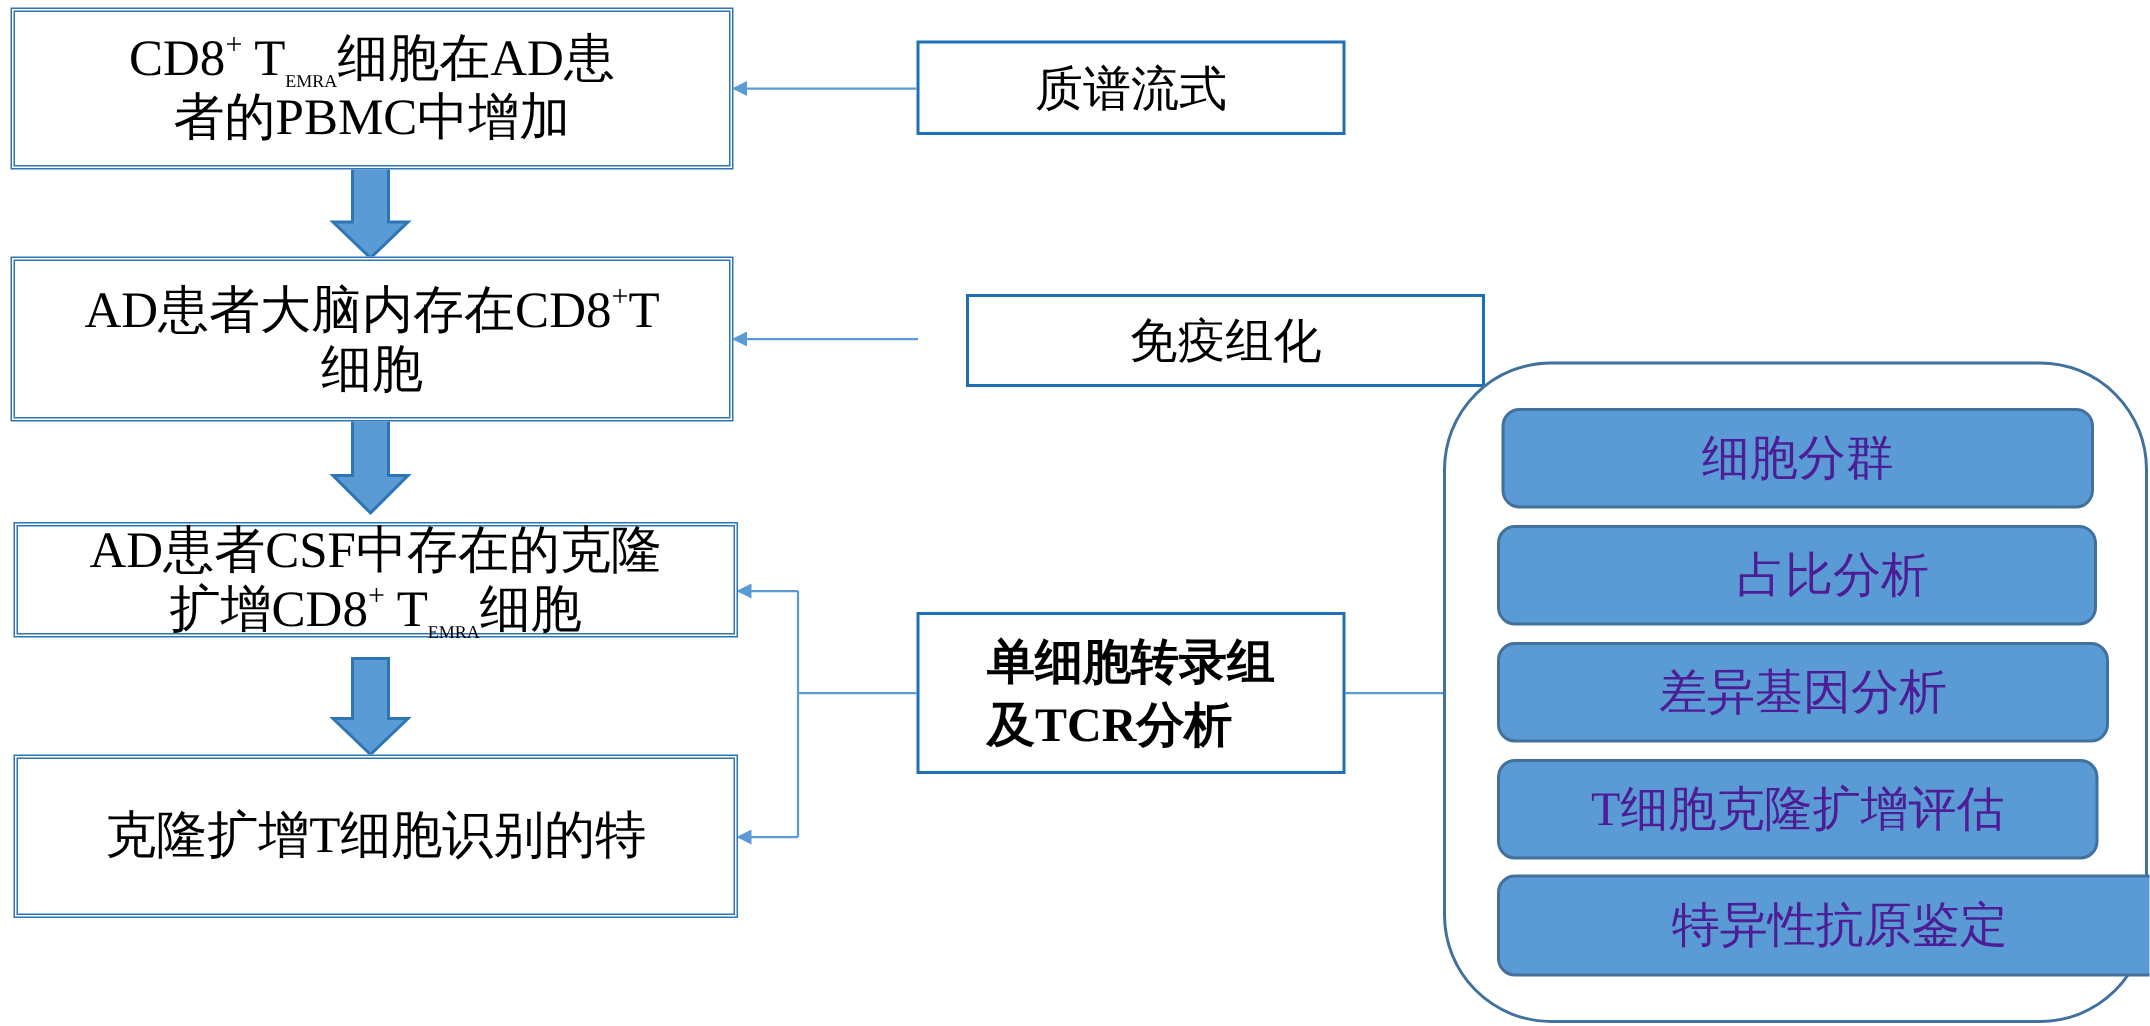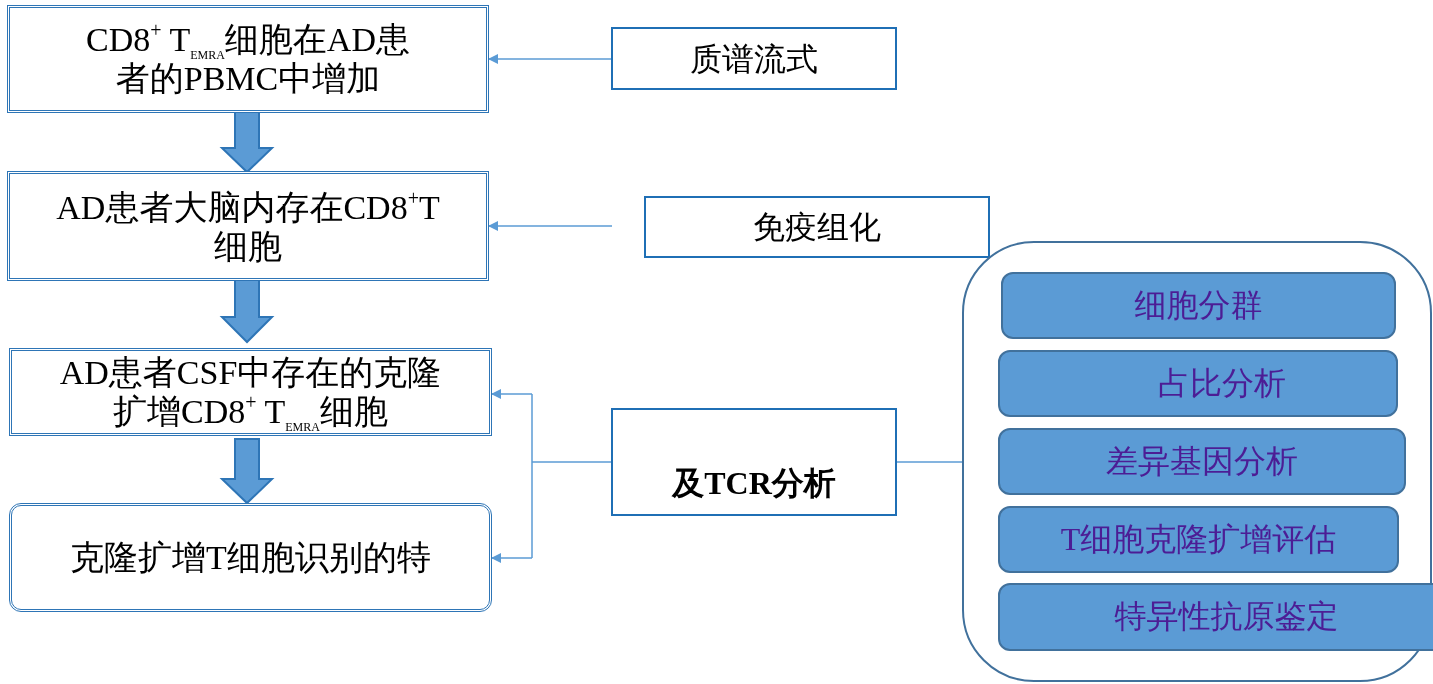--- a/index.html
+++ b/index.html
@@ -66,35 +66,35 @@
   <line x1="532" y1="558" x2="492" y2="558" stroke="#5b9bd5" stroke-width="1.5" marker-end="url(#ah)"></line>
   <line x1="896" y1="462" x2="962" y2="462" stroke="#5b9bd5" stroke-width="1.5"></line>
 </svg>
 
 <div class="step" style="left:7px; top:5px; width:482px; height:108px;">
     <span><span class="latin">CD8</span><sup class="latin">+</sup><span class="latin"> T</span><sub class="latin">EMRA</sub><span>细胞在</span><span class="latin">AD</span><span>患</span><br><span>者的</span><span class="latin">PBMC</span><span>中增加</span></span>
   </div>
 <div class="step" style="left:7px; top:171px; width:482px; height:110px;">
     <span><span class="latin">AD</span><span>患者大脑内存在</span><span class="latin">CD8</span><sup class="latin">+</sup><span class="latin">T</span><br><span>细胞</span></span>
   </div>
-<div class="step" style="left:9px; top:348px; width:483px; height:88px;align-items:center;">
+<div class="step" style="left:9px; top:348px; width:483px; height:77px;align-items:center;">
     <span><span class="latin">AD</span><span>患者</span><span class="latin">CSF</span><span>中存在的克隆</span><br><span>扩增</span><span class="latin">CD8</span><sup class="latin">+</sup><span class="latin"> T</span><sub class="latin">EMRA</sub><span>细胞</span></span>
   </div>
-<div class="step" style="left:9px; top:503px; width:483px; height:109px;border-radius:12px;">
+<div class="step" style="left:9px; top:503px; width:483px; height:109px;">
     <span><span>克隆扩增</span><span class="latin">T</span><span>细胞识别的特</span><br></span>
   </div>
 
 <div class="method" style="left:611px; top:27px; width:286px; height:63px;">
   <span>质谱流式</span>
 </div>
 <div class="method" style="left:612px; top:196px; width:346px; height:62px;margin-left:32px;">
   <span>免疫组化</span>
 </div>
 <div class="method bold" style="left:611px; top:408px; width:286px; height:108px;">
-    <span><br><span>及</span><span class="latin">TCR</span><span>分析</span></span>
+    <span><span>单细胞转录组</span><br><span>及</span><span class="latin">TCR</span><span>分析</span></span>
   </div>
 
 <div class="panel"></div>
 <div class="item" style="left:1001px; top:272px; width:395px; height:67px;">
     <span><span>细胞分群</span></span>
   </div>
 <div class="item" style="left:998px; top:350px; width:400px; height:67px;padding-left:48px;">
     <span><span>占比分析</span></span>
   </div>
 <div class="item" style="left:998px; top:428px; width:408px; height:67px;">

